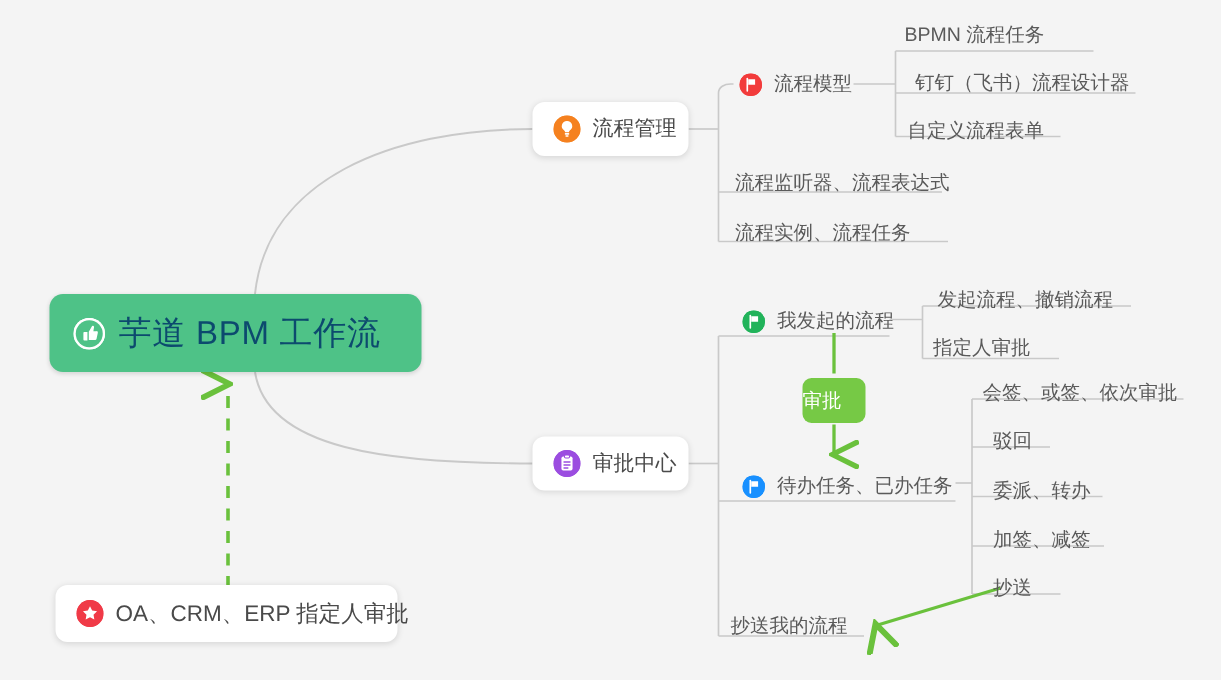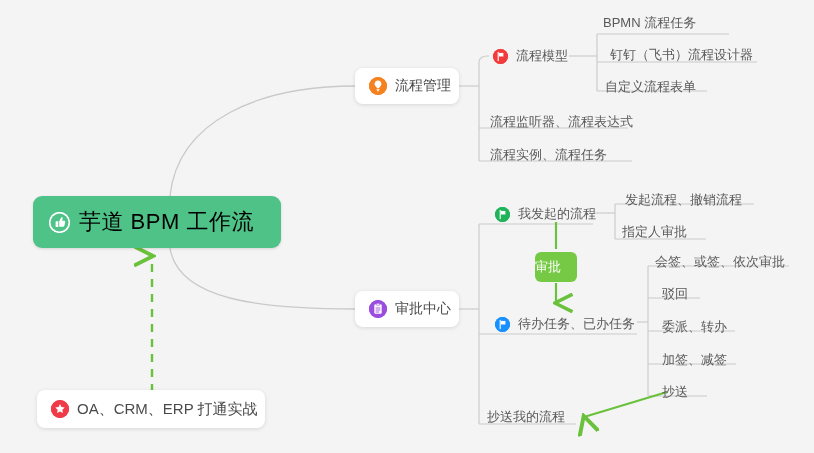--- a/index.html
+++ b/index.html
@@ -35,21 +35,21 @@
     height: 52px;
     background: #4ec287;
     border-radius: 9px;
     box-shadow: 0 1px 3px rgba(0,0,0,.13);
     display: flex;
     align-items: center;
     padding-left: 16px;
     box-sizing: border-box;
   }
   .root-label {
-    color: #000000;
+    color: #0c4a6e;
     font-size: 22px;
     letter-spacing: .5px;
     margin-left: 9px;
     white-space: nowrap;
   }
 
   
   .card-node {
     position: absolute;
     background: #ffffff;
@@ -297,16 +297,16 @@
     <span>审批</span>
   </div>
 
   <div class="card-node" id="node-integration">
     <span class="icon-circle" style="background:#f03a47;">
       <svg width="18" height="18" viewBox="0 0 18 18">
         <circle cx="9" cy="9" r="9" fill="#f03a47"></circle>
         <path d="M9,4.1 l1.45,2.95 3.25,0.47 -2.35,2.29 0.55,3.24 L9,11.52 6.1,13.05 6.65,9.81 4.3,7.52 7.55,7.05 z" fill="#ffffff"></path>
       </svg>
     </span>
-    <span class="card-label">OA、CRM、ERP 打通实战</span>
+    <span class="card-label">OA、CRM、ERP 指定人审批</span>
   </div>
 
 </div>
 
 </body></html>

